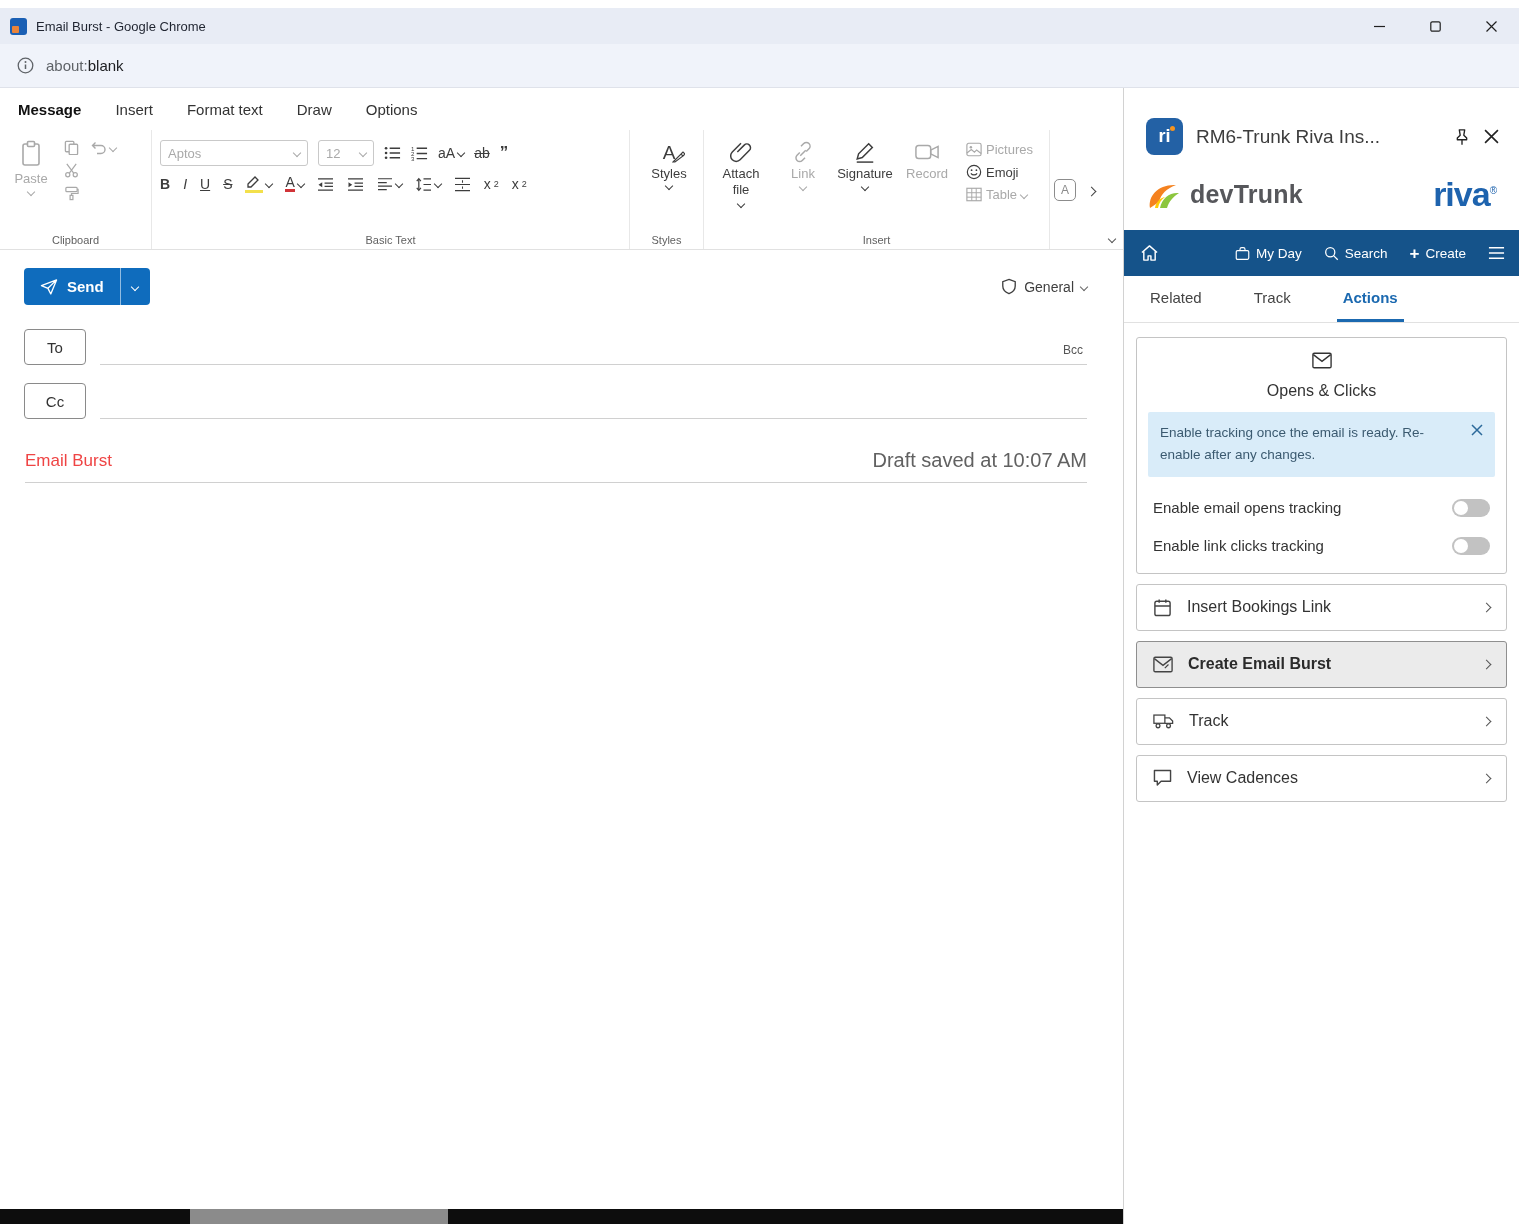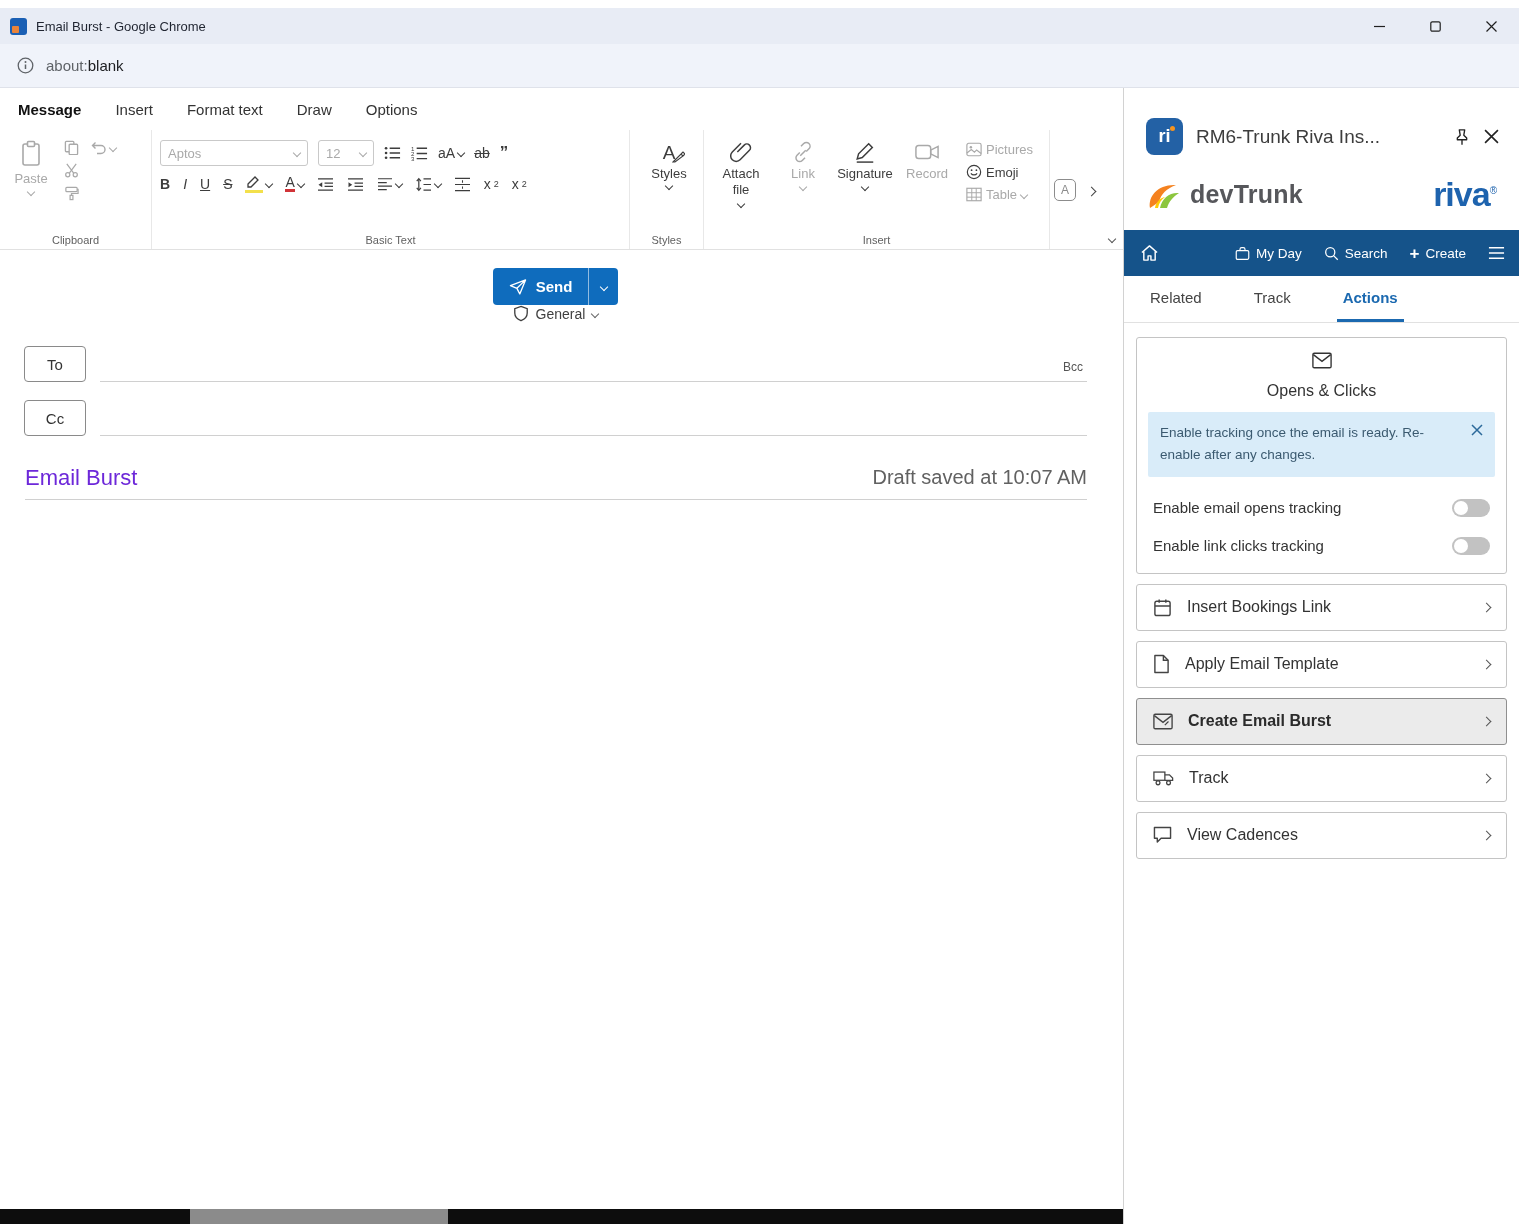--- a/index.html
+++ b/index.html
@@ -73,33 +73,33 @@
   .bigbtn .lbl { font-size:13px; line-height:1.25; }
   .ins-smallcol { display:flex; flex-direction:column; gap:7px; padding:4px 2px 0 6px; }
   .ins-small { display:flex; align-items:center; gap:4px; font-size:13px; }
 
   .overflow-area { display:flex; align-items:center; padding:0 4px; }
   .partial-ic { width:22px; height:22px; border:1.5px solid #8c8c8c; border-radius:5px; margin-right:8px; color:#8c8c8c; display:flex; align-items:center; justify-content:center; font-size:12px; }
   .rib-overflow { color:#444; padding:4px; }
   .rib-collapse { position:absolute; right:8px; bottom:4px; color:#555; }
 
   
-  .sendrow { display:flex; align-items:center; justify-content:space-between; margin:18px 36px 0 24px; flex-shrink:0;flex-direction:column; }
+  .sendrow { display:flex; align-items:center; justify-content:space-between; margin:18px 36px 0 24px; flex-shrink:0; }
   .sendbtn { display:flex; height:37px; border-radius:4px; overflow:hidden; background:#0f6cbd; color:#fff; }
   .send-main { display:flex; align-items:center; gap:9px; padding:0 16px; font-size:15px; font-weight:600; }
   .send-split { width:30px; display:flex; align-items:center; justify-content:center; border-left:1px solid rgba(255,255,255,.55); }
   .sensitivity { display:flex; align-items:center; gap:7px; color:#3f3f3f; font-size:14px; }
 
   .frow { display:flex; align-items:flex-end; margin:24px 36px 0 24px; flex-shrink:0; }
   .fbtn { width:62px; height:36px; border:1px solid #8a8a8a; border-radius:4px; background:#fff; font-size:15px; color:#333; font-family:inherit; margin-right:14px; flex-shrink:0; }
   .fline { flex:1; height:36px; border-bottom:1px solid #d0d0d0; display:flex; align-items:flex-end; justify-content:flex-end; }
   .bcc { font-size:12px; color:#555; padding:0 4px 7px 0; }
 
   .subjrow { display:flex; align-items:center; justify-content:space-between; margin:20px 36px 0 25px; height:44px; border-bottom:1px solid #d0d0d0; flex-shrink:0; }
-  .subj { font-size:22px; color:#6d28d9; }
+  .subj { font-size:17px; color:#ef4444; }
   .draft { font-size:20px; color:#616161; }
 
   .bodyarea { flex:1; }
   .hscroll { height:15px; background:#0d0d0d; position:relative; flex-shrink:0; }
   .hscroll .thumb { position:absolute; top:0; bottom:0; left:190px; width:258px; background:#8b8b8b; }
 
   
   .phead { display:flex; align-items:center; padding:30px 20px 8px 22px; gap:13px; }
   .plogo { width:37px; height:37px; border-radius:8px; background:#2361a5; color:#fff; display:flex; align-items:center; justify-content:center; font-size:18px; font-weight:700; position:relative; flex-shrink:0; }
   .plogo .dot { position:absolute; top:8px; right:8px; width:5px; height:5px; border-radius:50%; background:#f7941e; }
@@ -580,32 +580,20 @@
                 <rect x="2" y="3.5" width="16" height="15" rx="2" fill="none" stroke="currentColor" stroke-width="1.5"></rect>
                 <path d="M2 8.5 H18 M6.5 1.5 V5 M13.5 1.5 V5" stroke="currentColor" stroke-width="1.5"></path>
               </svg>
           </span>
           <span class="albl">Insert Bookings Link</span>
           <span class="achev">
               <span class="chev-r"></span>
             </span>
         </div>
 
-        <div class="acard">
-          <span class="aicon">
-            <svg width="17" height="20" viewBox="0 0 18 21">
-                <path d="M2 1.5 H11 L16 6.5 V19.5 H2z" fill="none" stroke="currentColor" stroke-width="1.5" stroke-linejoin="round"></path>
-                <path d="M11 1.5 V6.5 H16" fill="none" stroke="currentColor" stroke-width="1.5"></path>
-              </svg>
-          </span>
-          <span class="albl">Apply Email Template</span>
-          <span class="achev">
-              <span class="chev-r"></span>
-            </span>
-        </div>
 
         <div class="acard sel">
           <span class="aicon">
             <svg width="20" height="17" viewBox="0 0 22 18">
                 <rect x="1" y="1" width="20" height="16" rx="1.5" fill="none" stroke="currentColor" stroke-width="1.5"></rect>
                 <path d="M1.5 2.5 L11 10 L20.5 2.5" fill="none" stroke="currentColor" stroke-width="1.5"></path>
                 <path d="M13 13 L17 9" stroke="currentColor" stroke-width="1.3"></path>
               </svg>
           </span>
           <span class="albl">Create Email Burst</span>

